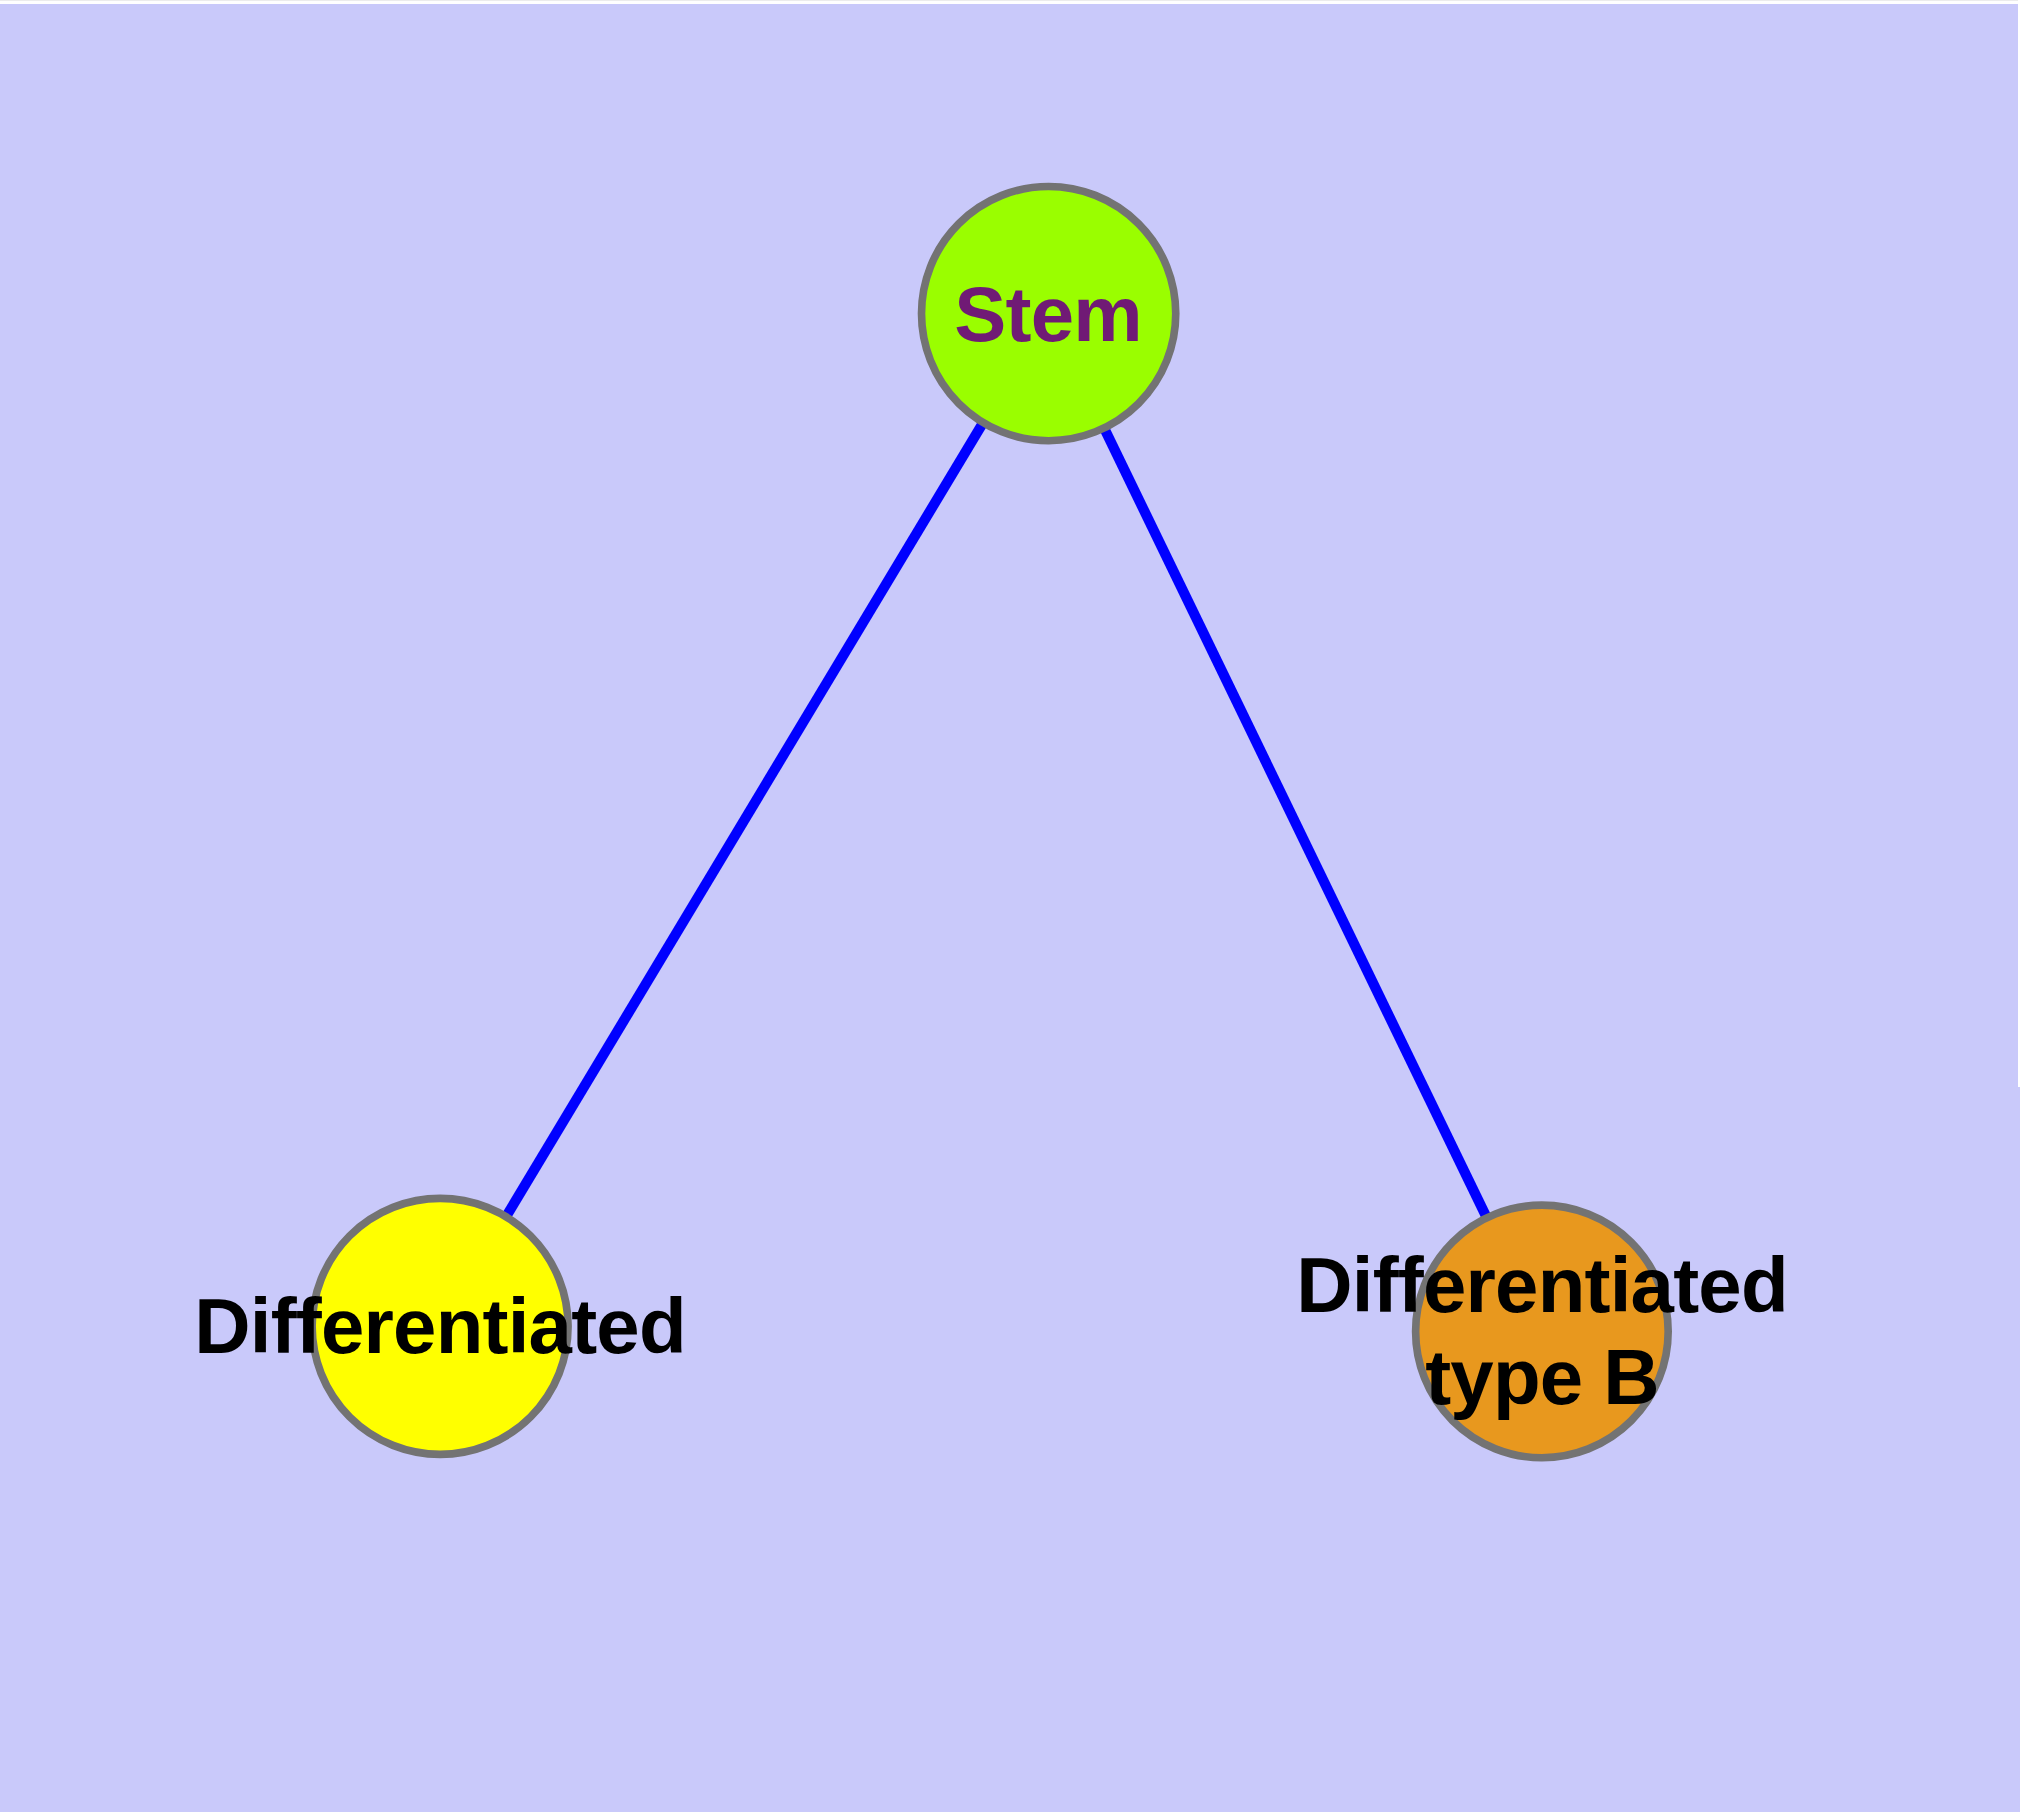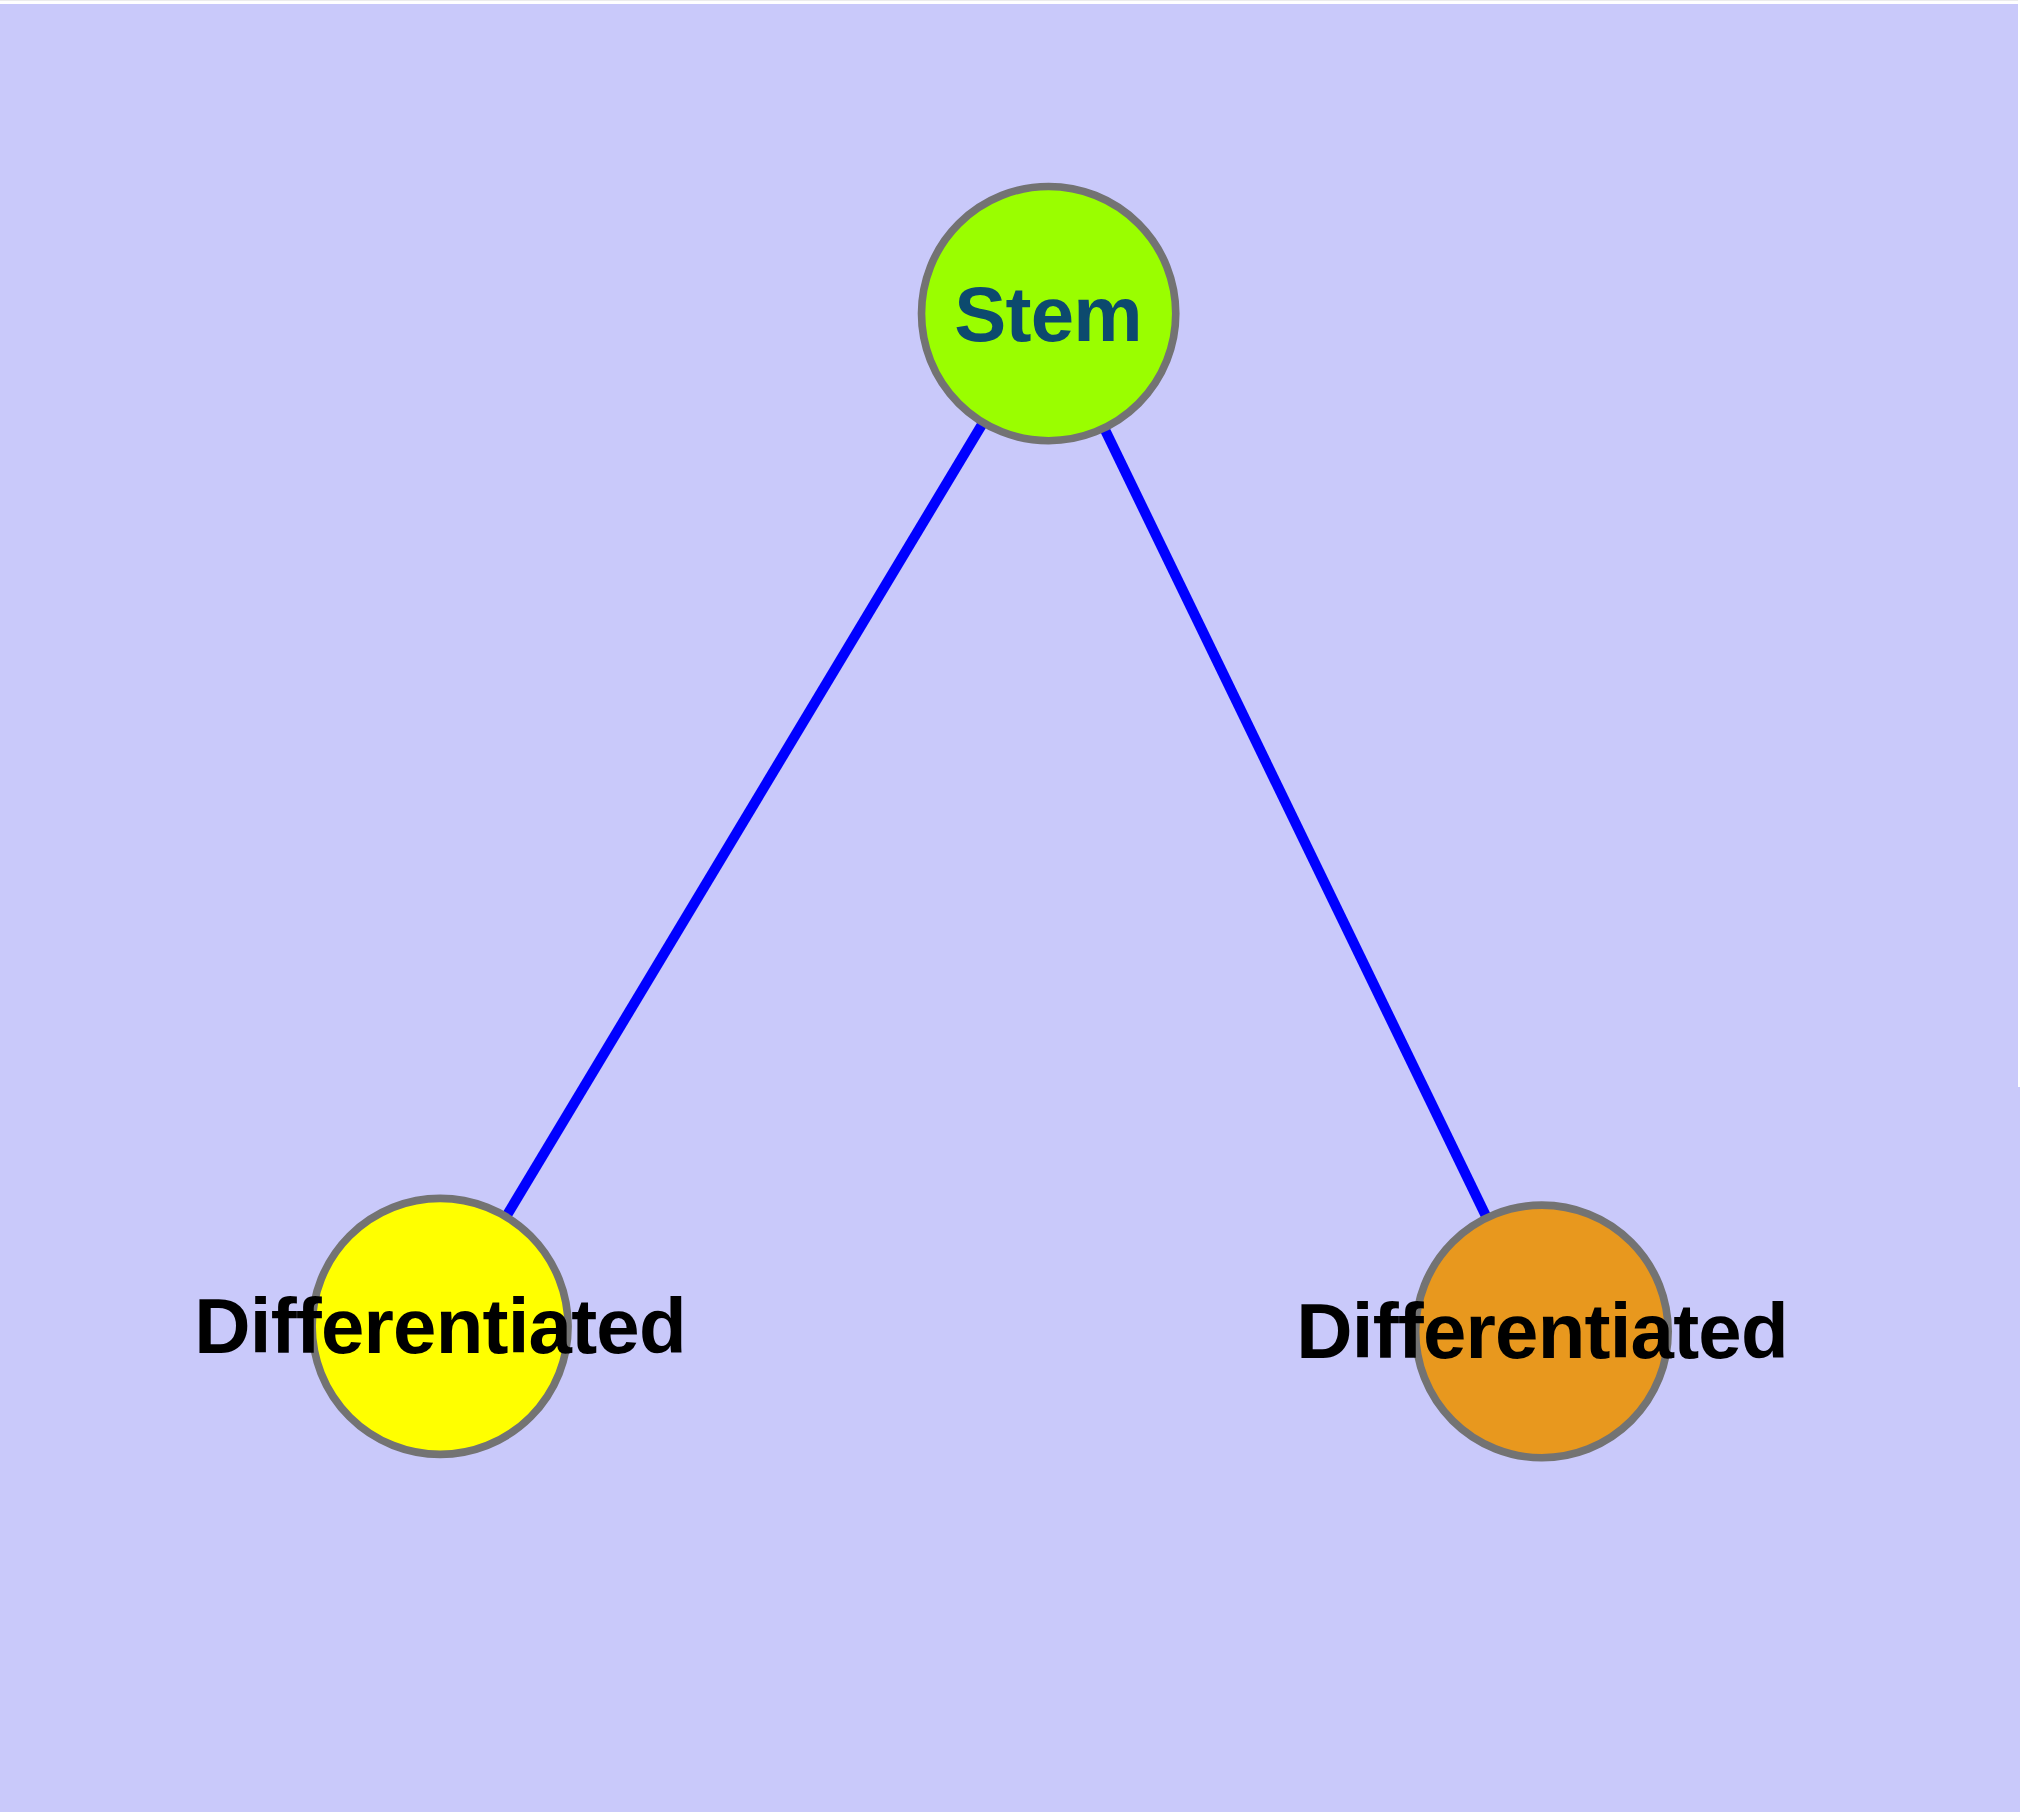--- a/index.html
+++ b/index.html
@@ -56,26 +56,27 @@
     <line x1="1237" y1="370" x2="519" y2="1565" stroke="#0000FF" stroke-width="12"></line>
     <line x1="1237" y1="370" x2="1819" y2="1571" stroke="#0000FF" stroke-width="12"></line>
     <circle cx="1237" cy="370" r="150" fill="#9AFE00" stroke="#737373" stroke-width="9"></circle>
     <circle cx="519" cy="1565" r="151" fill="#FFFF00" stroke="#737373" stroke-width="9"></circle>
     <circle cx="1819" cy="1571" r="149" fill="#E8981E" stroke="#737373" stroke-width="9"></circle>
   </svg>
 
   <div class="top-strip" style="background: rgb(255, 255, 255);"></div>
   <div class="right-strip" style="background: rgb(255, 255, 255);"></div>
 
-  <div class="node-label" style="left: 1048px; top: 314px; color: #0c4a6e;">
+  <div class="node-label" style="left: 1048px; top: 314px; color: #701a75;">
     <div>Stem</div>
   </div>
 
   <div class="node-label" style="left: 440px; top: 1326px; color: rgb(0, 0, 0);">
     <div>Differentiated</div>
   </div>
 
   <div class="node-label" style="left: 1542px; top: 1331px; color: rgb(0, 0, 0);">
     <div>Differentiated</div>
+    <div>type B</div>
   </div>
 
 </div>
 
 
 </body></html>

